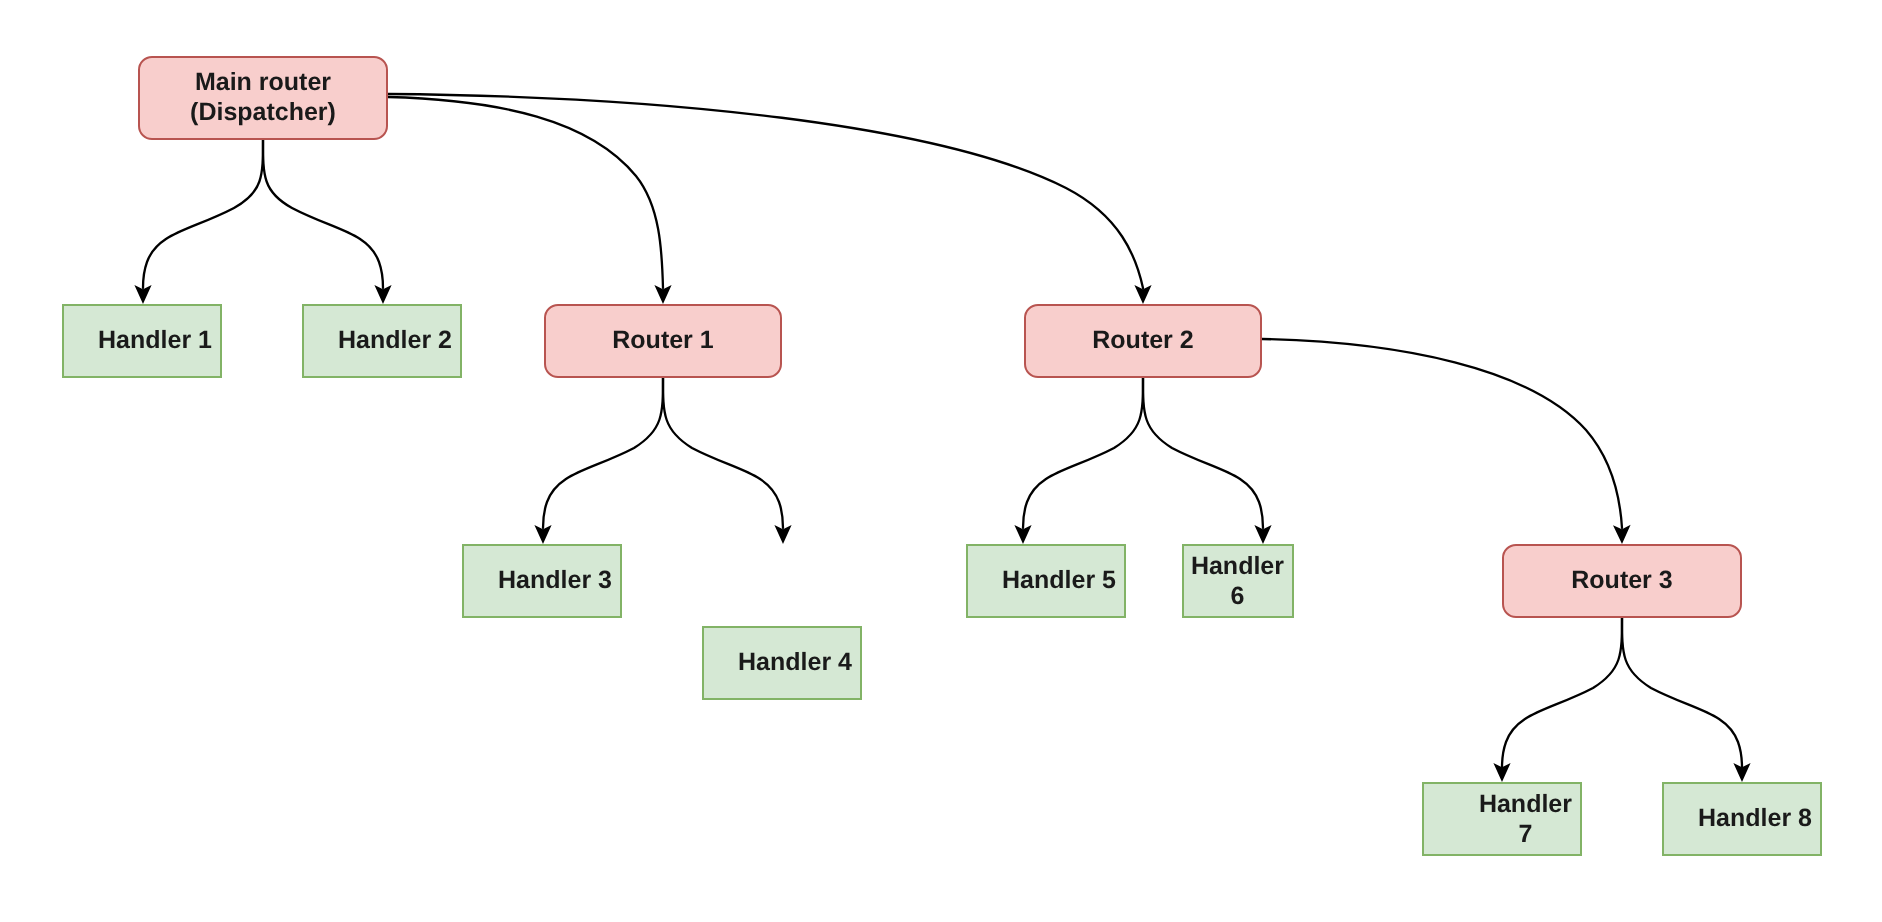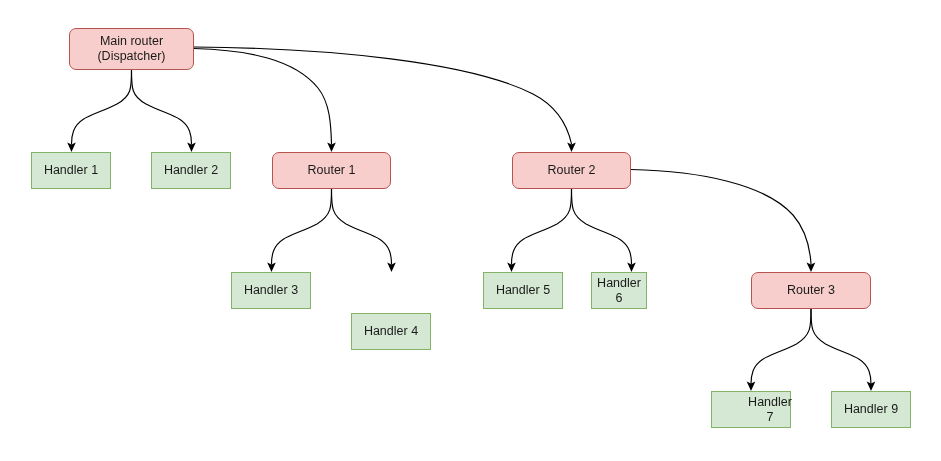--- a/index.html
+++ b/index.html
@@ -40,25 +40,27 @@
   }
   .node-router {
     background: #f8cecc;
     border-color: #b85450;
     border-radius: 7px;
   }
   .node-handler {
     background: #d5e8d4;
     border-color: #82b366;
     border-radius: 0;
+    justify-content: flex-end;
   }
   .node-label {
     display: block;
     white-space: pre-line;
     padding: 0 4px;
+    font-weight: bold;
   }
   .edge-path {
     fill: none;
     stroke: #000000;
     stroke-width: 1.15px;
     stroke-linecap: round;
   }
   .arrow-head {
     fill: #000000;
     stroke: none;
@@ -166,16 +168,16 @@
 
   <div class="node node-router" style="left:751px; top:272px; width:120px; height:37px;">
     <span class="node-label">Router 3</span>
   </div>
 
   <div class="node node-handler" style="left:711px; top:391px; width:80px; height:37px;padding-left:38px;">
     <span class="node-label">Handler 7</span>
   </div>
 
   <div class="node node-handler" style="left:831px; top:391px; width:80px; height:37px;">
-    <span class="node-label">Handler 9</span>
+    <span class="node-label">Handler 8</span>
   </div>
 
 </div>
 
 </body></html>

